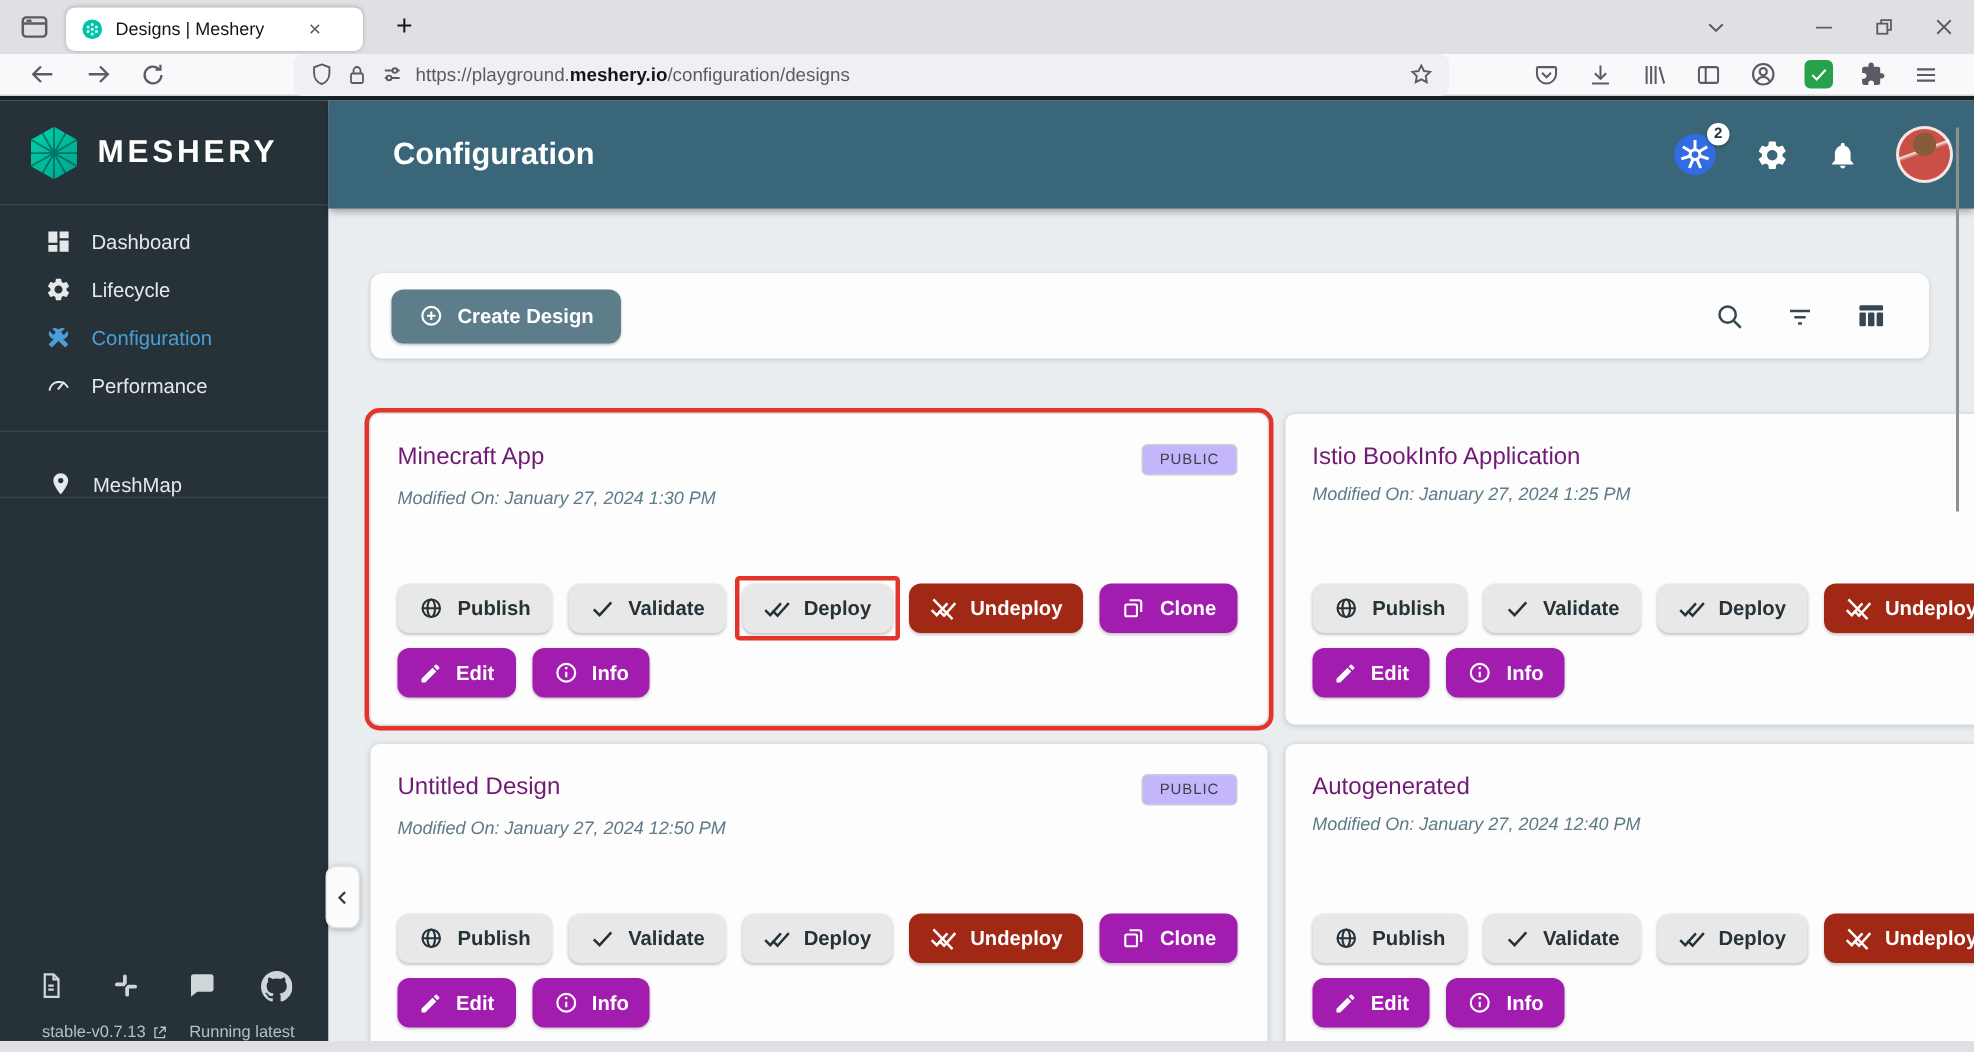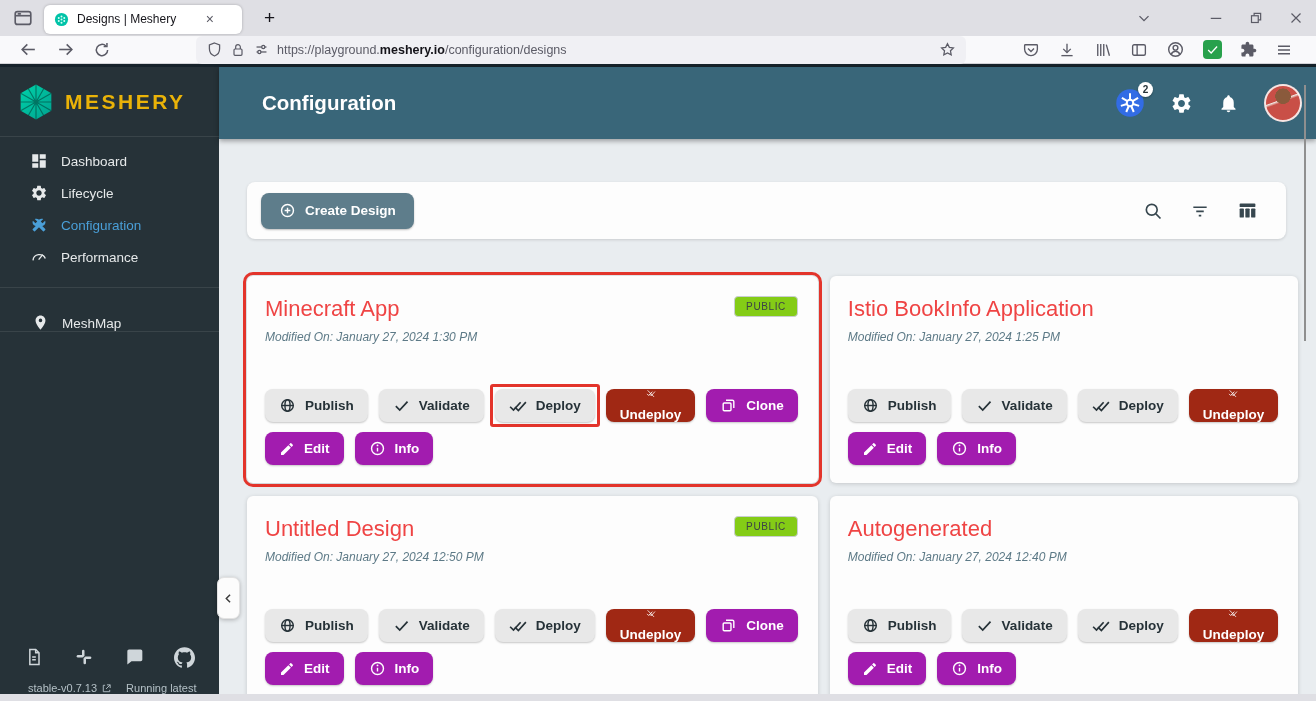--- a/index.html
+++ b/index.html
@@ -31,21 +31,21 @@
   .toolbar-right { display:flex; align-items:center; margin-left:auto; padding-right:4px; }
   .ext-green { width:19px; height:19px; background:#28a14c; border-radius:4px;
     display:flex; align-items:center; justify-content:center; }
 
   
   .page { display:flex; height:630px; border-top:3px solid #16222a; position:relative; }
 
   .sidebar { width:219px; background:#263238; color:#e6e9ea; display:flex; flex-direction:column; }
   .logo-block { display:flex; align-items:center; gap:9px; padding:15px 14px 14px 16px;
     border-bottom:1px solid rgba(255,255,255,.09); }
-  .wordmark { font-size:21px; font-weight:700; letter-spacing:2.5px; color:#eab308; }
+  .wordmark { font-size:21px; font-weight:700; letter-spacing:2.5px; color:#ffffff; }
   .nav-list { padding-top:8px; }
   .nav-item { height:32px; display:flex; align-items:center; gap:13px; padding-left:30px;
     font-size:13.5px; color:#e6e9ea; cursor:pointer; }
   .nav-item svg { flex:0 0 auto; }
   .nav-item.active { color:#4a9fd8; }
   .meshmap-item { margin-top:14px; height:45px; display:flex; align-items:flex-end; gap:13px;
     padding-left:32px; font-size:13.5px;
     border-top:1px solid rgba(255,255,255,.09); border-bottom:1px solid rgba(255,255,255,.09); }
   .side-spacer { flex:1; }
   .side-icons { display:flex; justify-content:space-between; padding:0 24px; color:#cfd6da; }
@@ -82,30 +82,30 @@
   .btn-slate { background:#5e7d8b; color:#fff; height:36px; padding:0 18px;
     box-shadow:0 1px 2px rgba(0,0,0,.25); }
   .tool-icons { margin-left:auto; display:flex; align-items:center; gap:27px; color:#37474f;
     padding-right:14px; }
 
   .grid { display:grid; grid-template-columns:1fr 1fr; gap:13px 12px; }
   .card { background:#fdfdfd; border-radius:6px; box-shadow:0 1px 4px rgba(0,0,0,.16);
     height:207px; padding:20px 20px 18px 18px; display:flex; flex-direction:column; }
   .card.annotated { outline:3px solid #e3342b; outline-offset:1px; }
   .card-head { display:flex; align-items:flex-start; }
-  .card-title { font-size:22px; color:#ef4444; }
+  .card-title { font-size:16px; color:#701a75; }
   .chip { margin-left:auto; border:1px solid #c9ced1; border-radius:4px; padding:4px 11px;
-    font-size:10px; letter-spacing:.6px; color:#3c4346; font-weight:400; background:#84cc16; }
+    font-size:10px; letter-spacing:.6px; color:#3c4346; font-weight:400; background:#c4b5fd; }
   .card-modified { margin-top:8px; font-size:12px; font-style:italic; color:#5d7a87; }
   .card-actions { margin-top:auto; }
   .btn-row { display:flex; gap:11px; align-items:center; }
   .btn-row + .btn-row { margin-top:10px; }
   .cbtn { height:33px; padding:0 14px; border-radius:8px; box-shadow:0 1px 2px rgba(0,0,0,.22); }
   .cbtn-gray { background:#e8e8e8; color:#263238; }
-  .cbtn-red { background:#a02814; color:#fff;flex-direction:column; }
+  .cbtn-red { background:#a02814; color:#fff; }
   .cbtn-slate { background:#a21caf; color:#fff; }
   .deploy-box { display:inline-flex; border:3px solid #e3342b; border-radius:3px;
     padding:2px; margin:-5px; }
 
   .scroll-thumb { position:absolute; right:10px; top:85px; width:2px; height:256px;
     background:#8f8f8f; z-index:9; }
 
   svg { display:block; }
   .lbl { white-space:nowrap; }
 </style>

